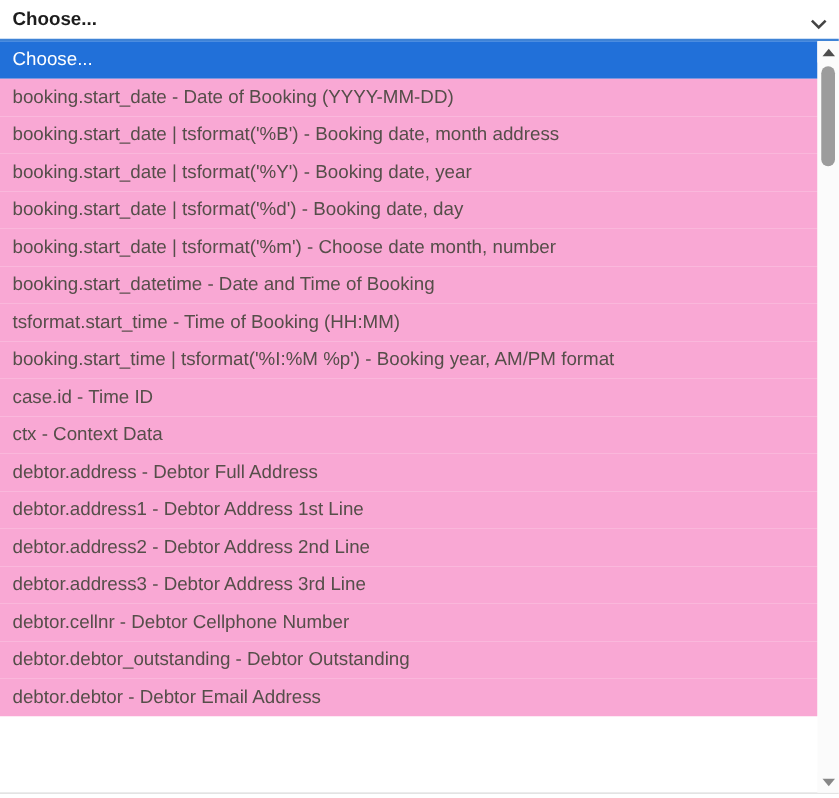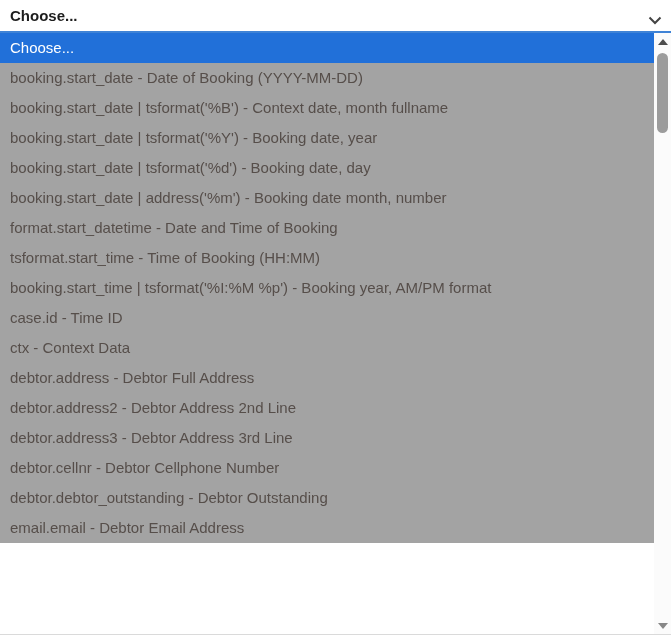--- a/index.html
+++ b/index.html
@@ -20,21 +20,21 @@
   .chevron{position:absolute;right:9px;top:11px;width:14px;height:9px;}
   .dropdown{
     position:absolute;left:0;top:31px;width:671px;height:604px;background:#fff;
     border-top:2px solid var(--dropdown-top-border);
     border-bottom:1px solid #dadada;
   }
   .options{position:absolute;left:0;top:0;width:654px;}
   .option{
     width:654px;height:30px;line-height:30px;padding:0 0 0 10px;
     font-size:15px;color:var(--option-text);white-space:nowrap;overflow:hidden;
-    background:#a3a3a3;cursor:default;
+    background:#f9a8d4;cursor:default;
   }
   .option.selected{background:var(--highlight);color:#fff;}
   .scrollbar{
     position:absolute;right:0;top:0;width:17px;height:601px;background:#fbfbfb;
   }
   .scroll-btn{position:absolute;left:0;width:17px;height:17px;display:flex;
     align-items:center;justify-content:center;background:#fbfbfb;}
   .scroll-btn.up{top:0;}
   .scroll-btn.down{bottom:0;}
   .tri-up{width:0;height:0;border-left:5px solid transparent;
@@ -55,35 +55,36 @@
     <svg width="14" height="9" viewBox="0 0 14 9">
         <path d="M1.5 1.5 L7 7 L12.5 1.5" stroke="#444" stroke-width="2" fill="none"></path>
       </svg>
   </span>
 </div>
 
 <div class="dropdown">
   <div class="options">
       <div class="option selected">Choose...</div>
       <div class="option">booking.start_date - Date of Booking (YYYY-MM-DD)</div>
-      <div class="option">booking.start_date | tsformat('%B') - Context date, month fullname</div>
+      <div class="option">booking.start_date | tsformat('%B') - Booking date, month address</div>
       <div class="option">booking.start_date | tsformat('%Y') - Booking date, year</div>
       <div class="option">booking.start_date | tsformat('%d') - Booking date, day</div>
-      <div class="option">booking.start_date | address('%m') - Booking date month, number</div>
-      <div class="option">format.start_datetime - Date and Time of Booking</div>
+      <div class="option">booking.start_date | tsformat('%m') - Choose date month, number</div>
+      <div class="option">booking.start_datetime - Date and Time of Booking</div>
       <div class="option">tsformat.start_time - Time of Booking (HH:MM)</div>
       <div class="option">booking.start_time | tsformat('%I:%M %p') - Booking year, AM/PM format</div>
       <div class="option">case.id - Time ID</div>
       <div class="option">ctx - Context Data</div>
       <div class="option">debtor.address - Debtor Full Address</div>
+      <div class="option">debtor.address1 - Debtor Address 1st Line</div>
       <div class="option">debtor.address2 - Debtor Address 2nd Line</div>
       <div class="option">debtor.address3 - Debtor Address 3rd Line</div>
       <div class="option">debtor.cellnr - Debtor Cellphone Number</div>
       <div class="option">debtor.debtor_outstanding - Debtor Outstanding</div>
-      <div class="option">email.email - Debtor Email Address</div>
+      <div class="option">debtor.debtor - Debtor Email Address</div>
     </div>
   <div class="scrollbar">
     <div class="scroll-btn up">
       <div class="tri-up"></div>
     </div>
     <div class="thumb"></div>
     <div class="scroll-btn down">
       <div class="tri-down"></div>
     </div>
   </div>

